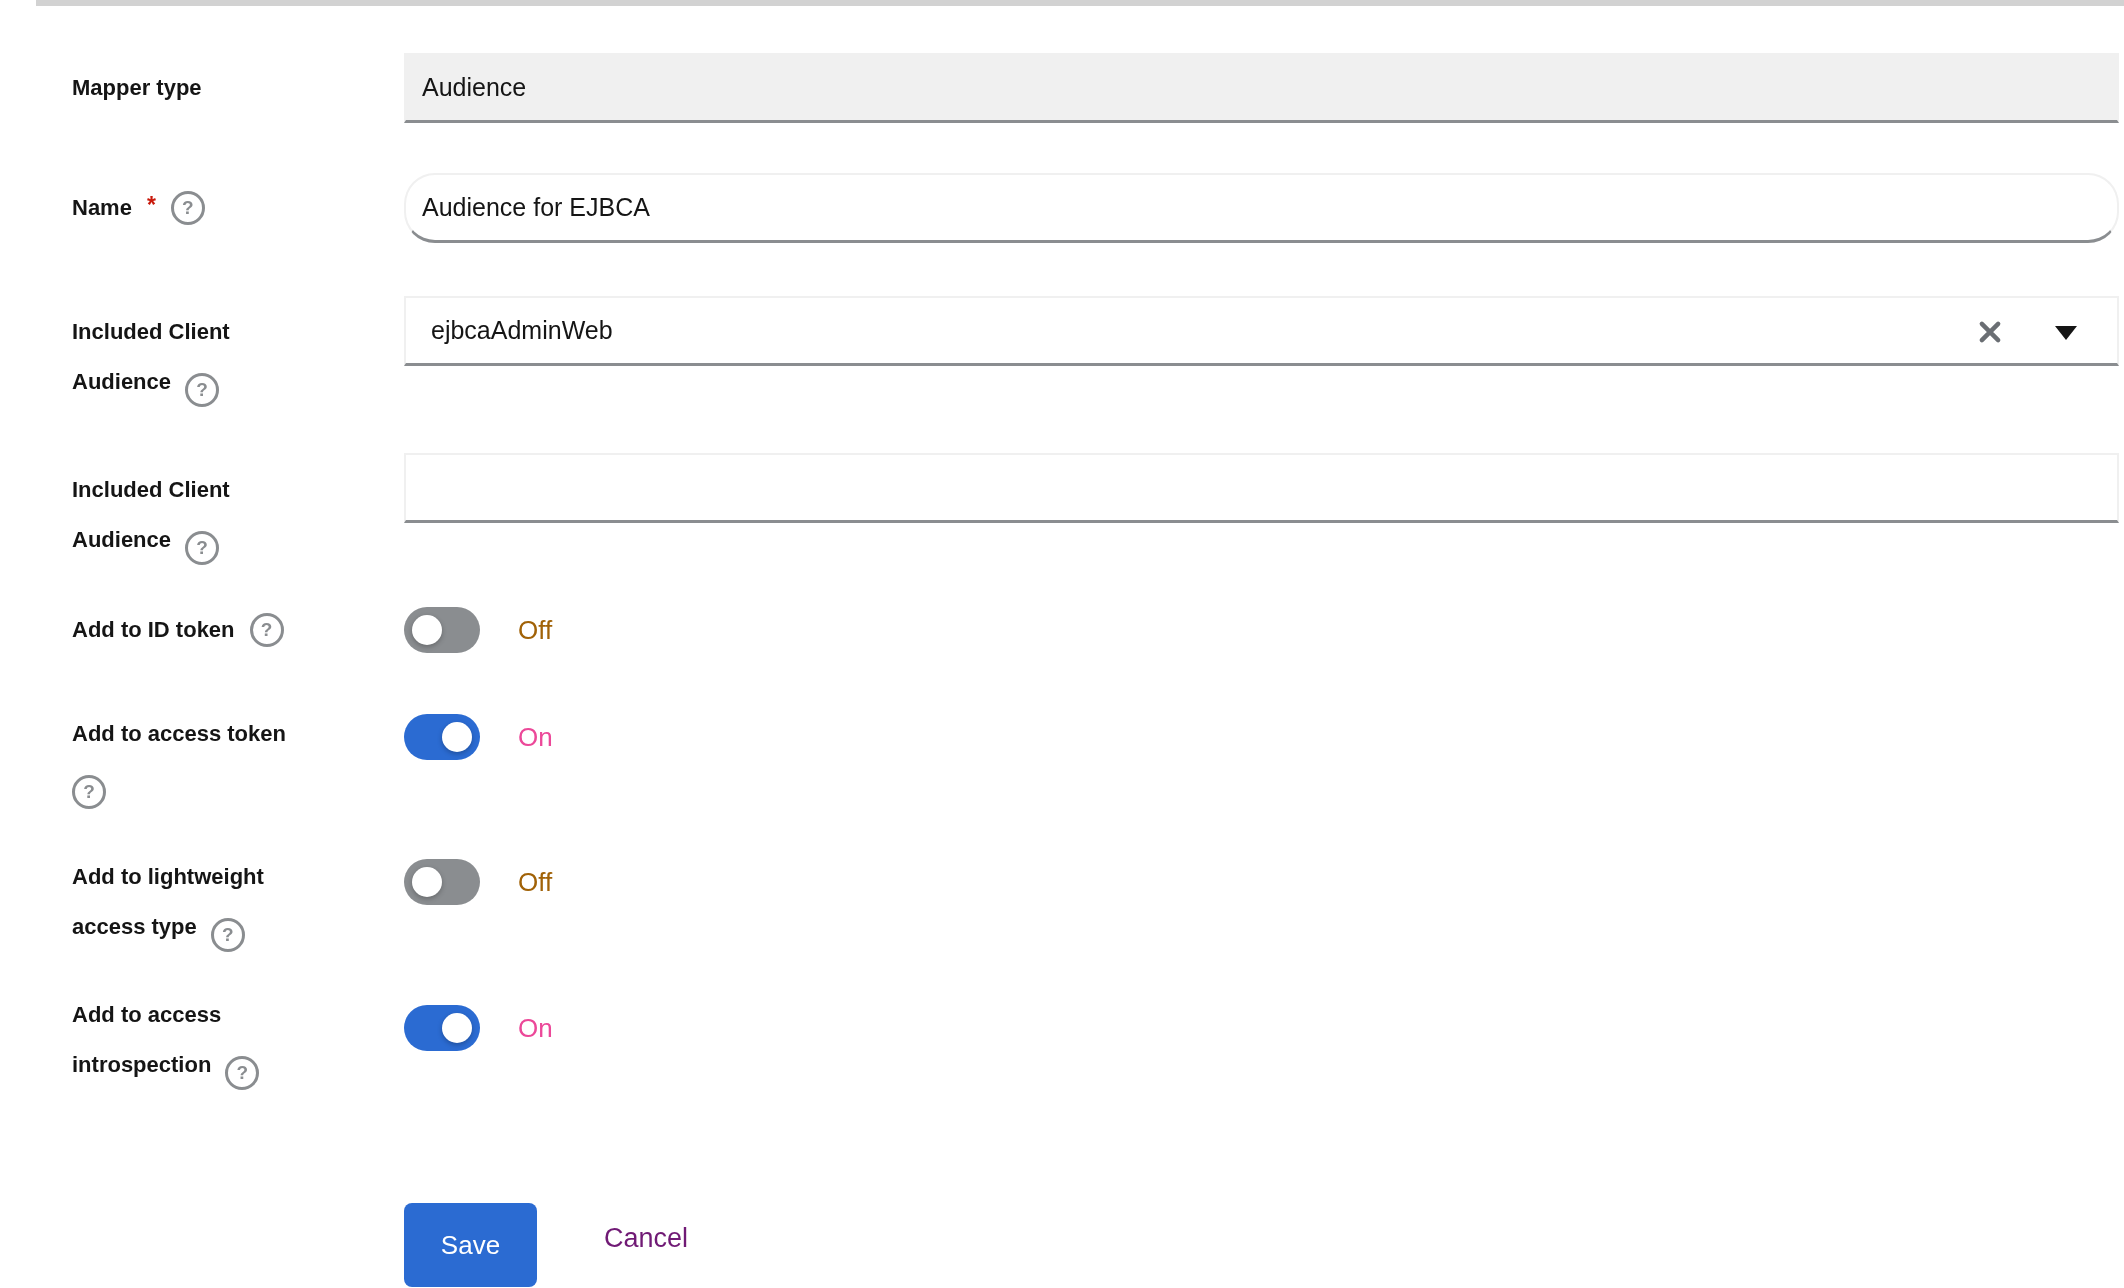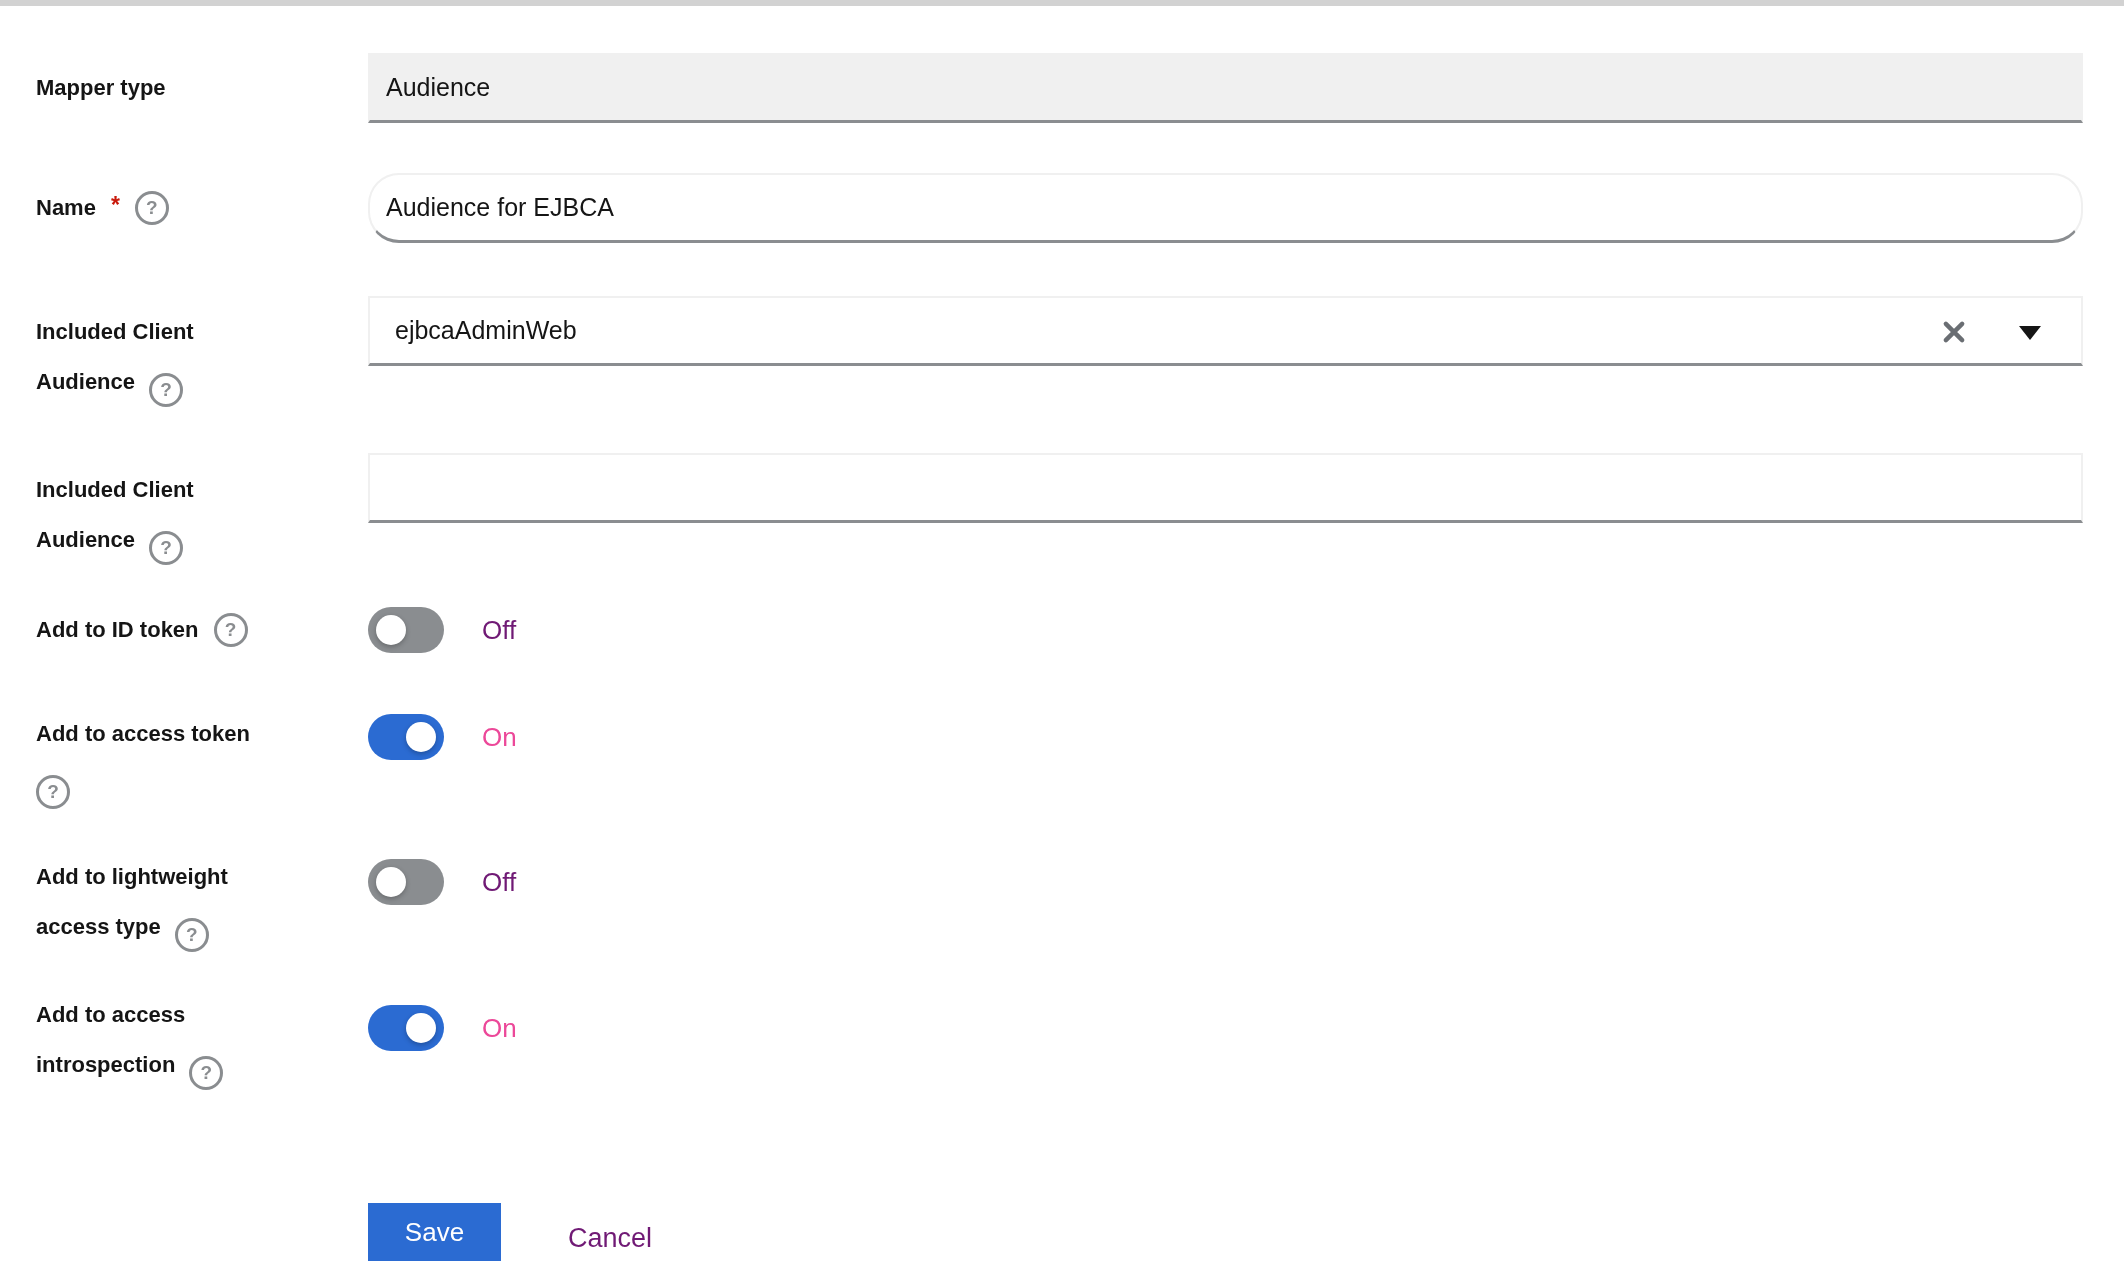--- a/index.html
+++ b/index.html
@@ -1,21 +1,21 @@
 <!DOCTYPE html>
 <html><head>
 <meta charset="utf-8">
 <style>
   html,body { margin:0; padding:0; }
   body {
     width:2124px; height:1288px; background:#ffffff; overflow:hidden;
     font-family:"Liberation Sans", sans-serif; color:#151515;
     position:relative;
   }
-  .page { position:absolute; inset:0; }
+  .page { position:absolute; inset:0;margin-left:36px; }
   .top-divider { position:absolute; top:0; left:0; width:2124px; height:6px; background:#d2d2d2; }
 
   
   .lbl {
     position:absolute; left:36px; height:70px;
     display:flex; align-items:center; gap:15px;
     font-size:22px; font-weight:bold; color:#151515; white-space:nowrap;
   }
   .lbl2 {
     position:absolute; left:36px;
@@ -62,28 +62,28 @@
   }
   .switch[data-state="Off"] { background:#8a8d90; }
   .switch[data-state="On"]  { background:#2b6bd2; }
   .switch[data-state="Off"] .knob { left:8px; }
   .switch[data-state="On"]  .knob { left:38px; }
 
   .state-label {
     position:absolute; left:482px; height:46px;
     display:flex; align-items:center; font-size:26px;
   }
-  .state-label[data-state="Off"] { color:#701a75; }
+  .state-label[data-state="Off"] { color:#a16207; }
   .state-label[data-state="On"]  { color:#ec4899; }
 
   
   .save-btn {
-    position:absolute; left:368px; top:1203px; width:133px; height:58px;
+    position:absolute; left:368px; top:1203px; width:133px; height:84px;
     background:#2b6bd2; color:#ffffff; font-family:"Liberation Sans", sans-serif;
-    font-size:26px; border:none; border-radius:0; cursor:pointer;
+    font-size:26px; border:none; border-radius:8px; cursor:pointer;
     display:flex; align-items:center; justify-content:center;
   }
   .cancel-link {
     position:absolute; left:568px; top:1203px; height:70px;
     display:flex; align-items:center; font-size:27px; color:#701a75;
     text-decoration:none; cursor:pointer;
   }
 </style>
 </head>
 <body>

